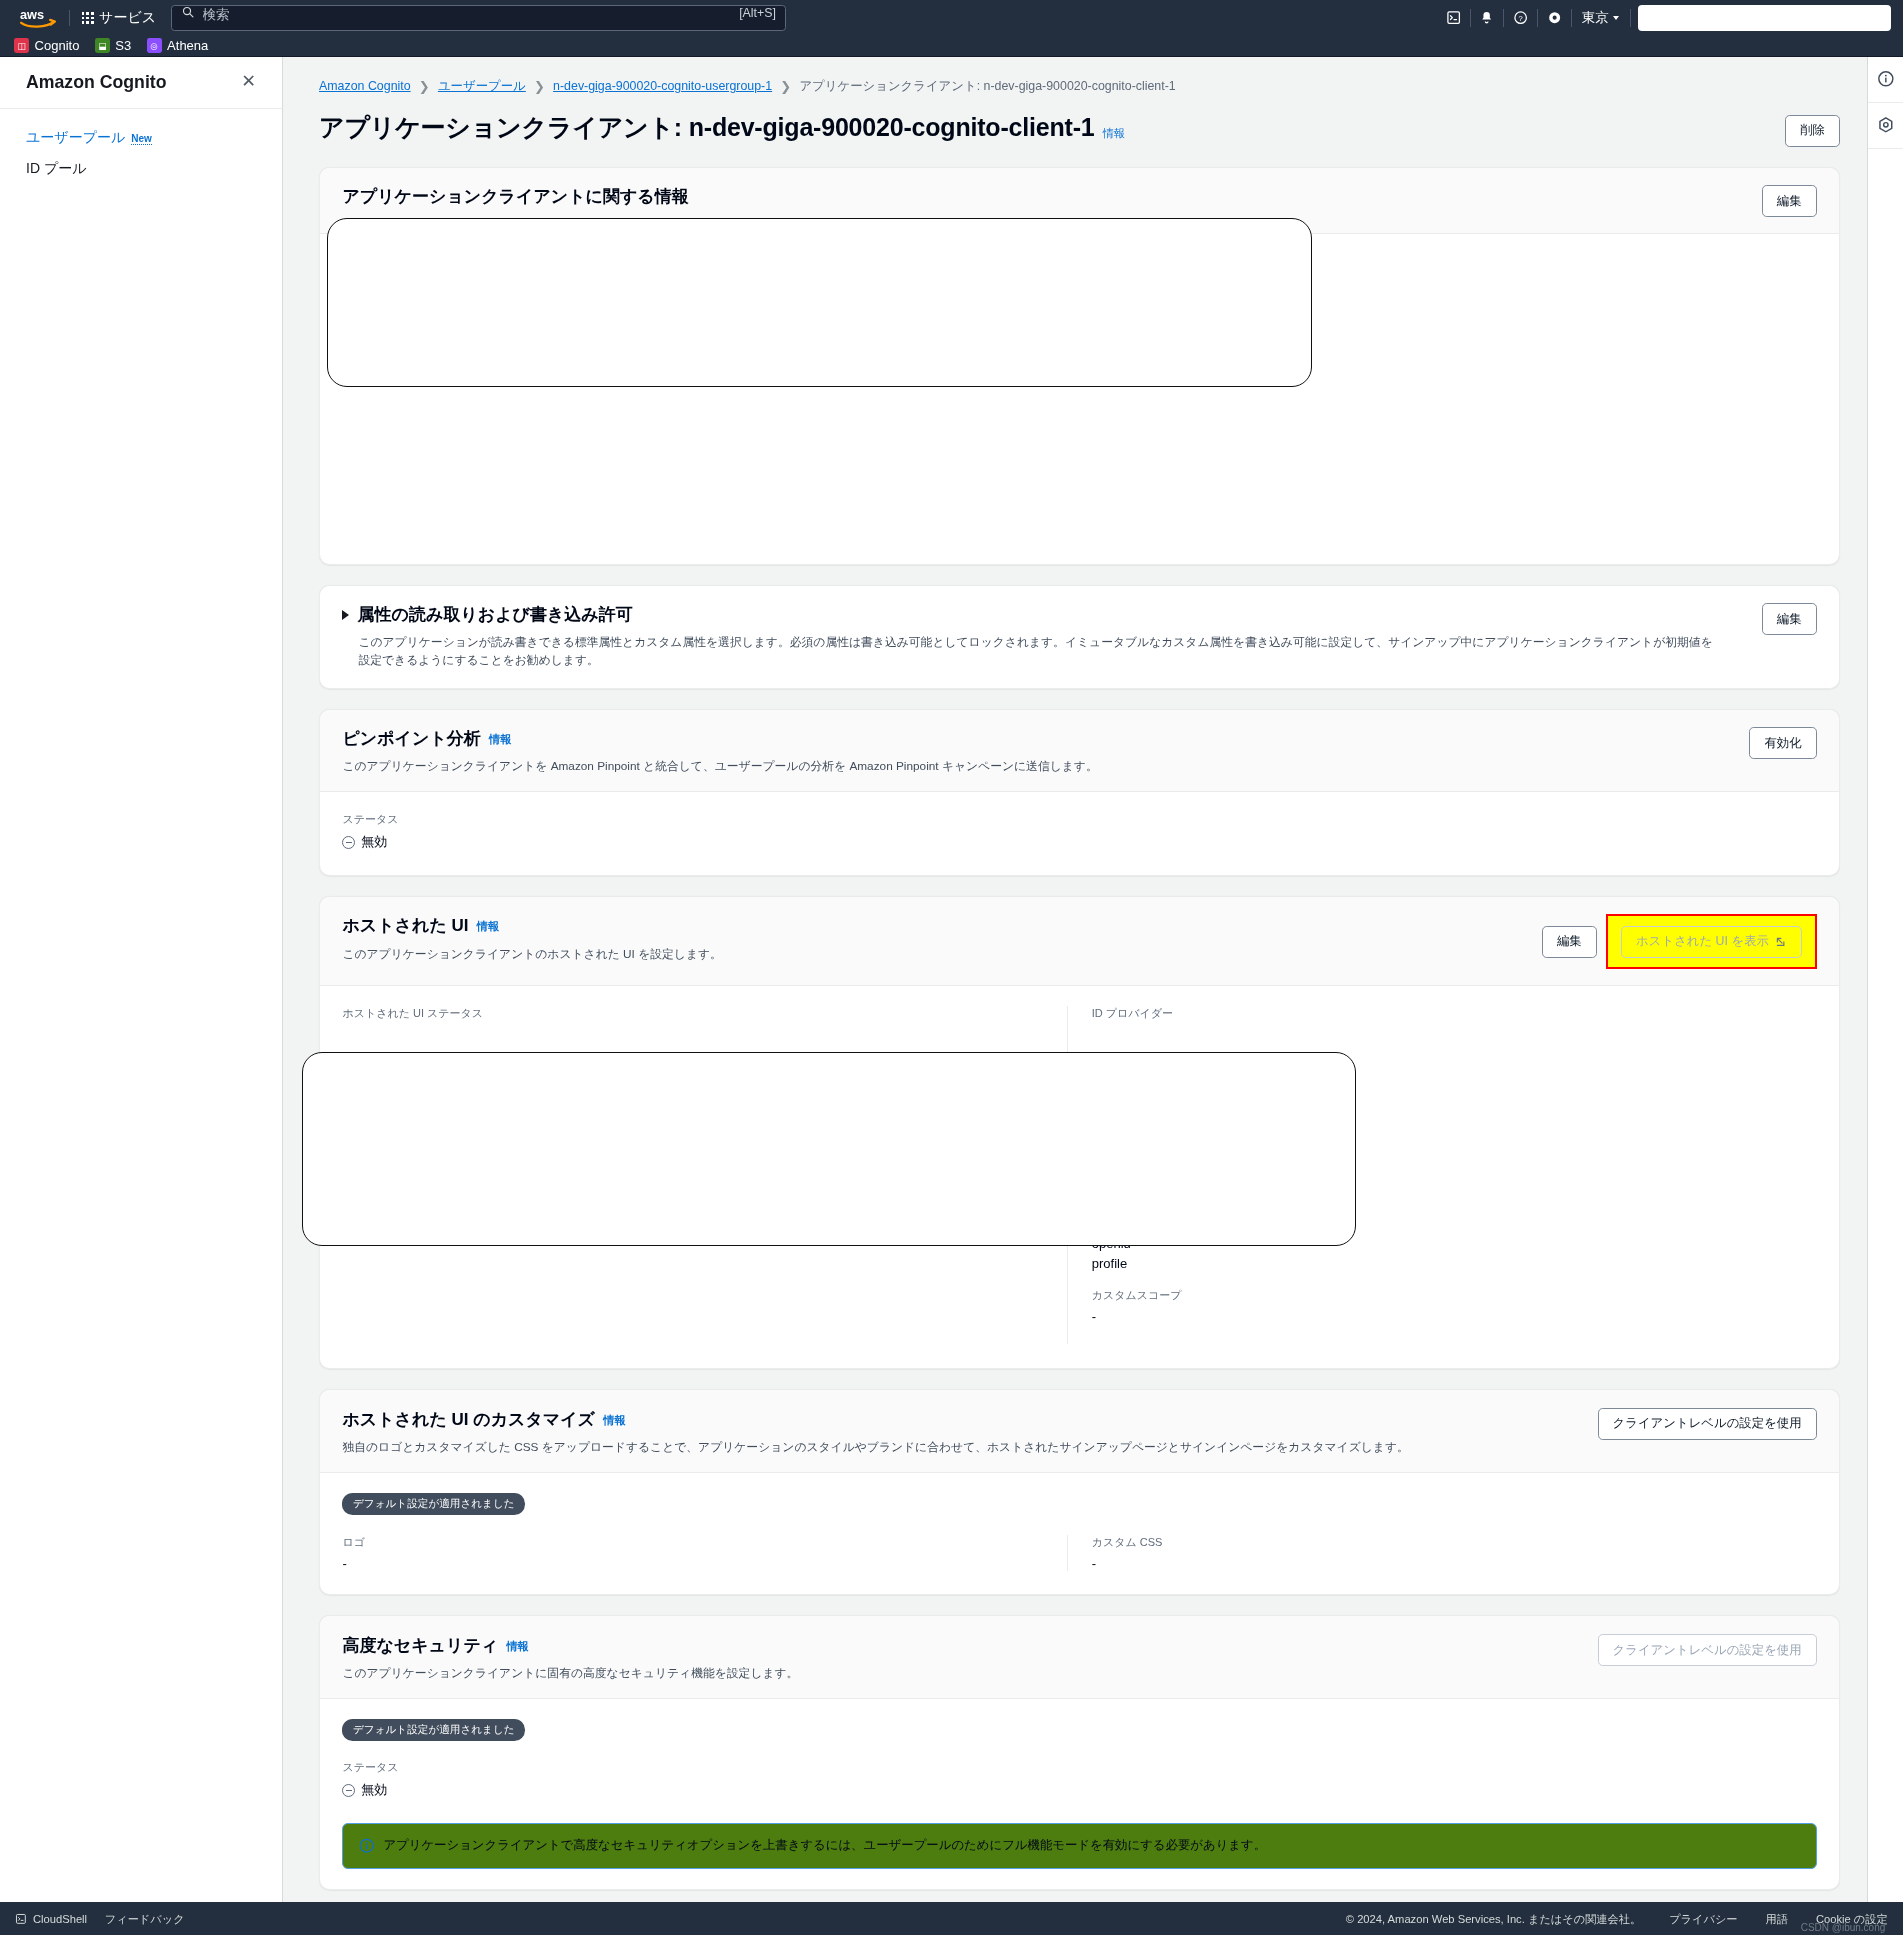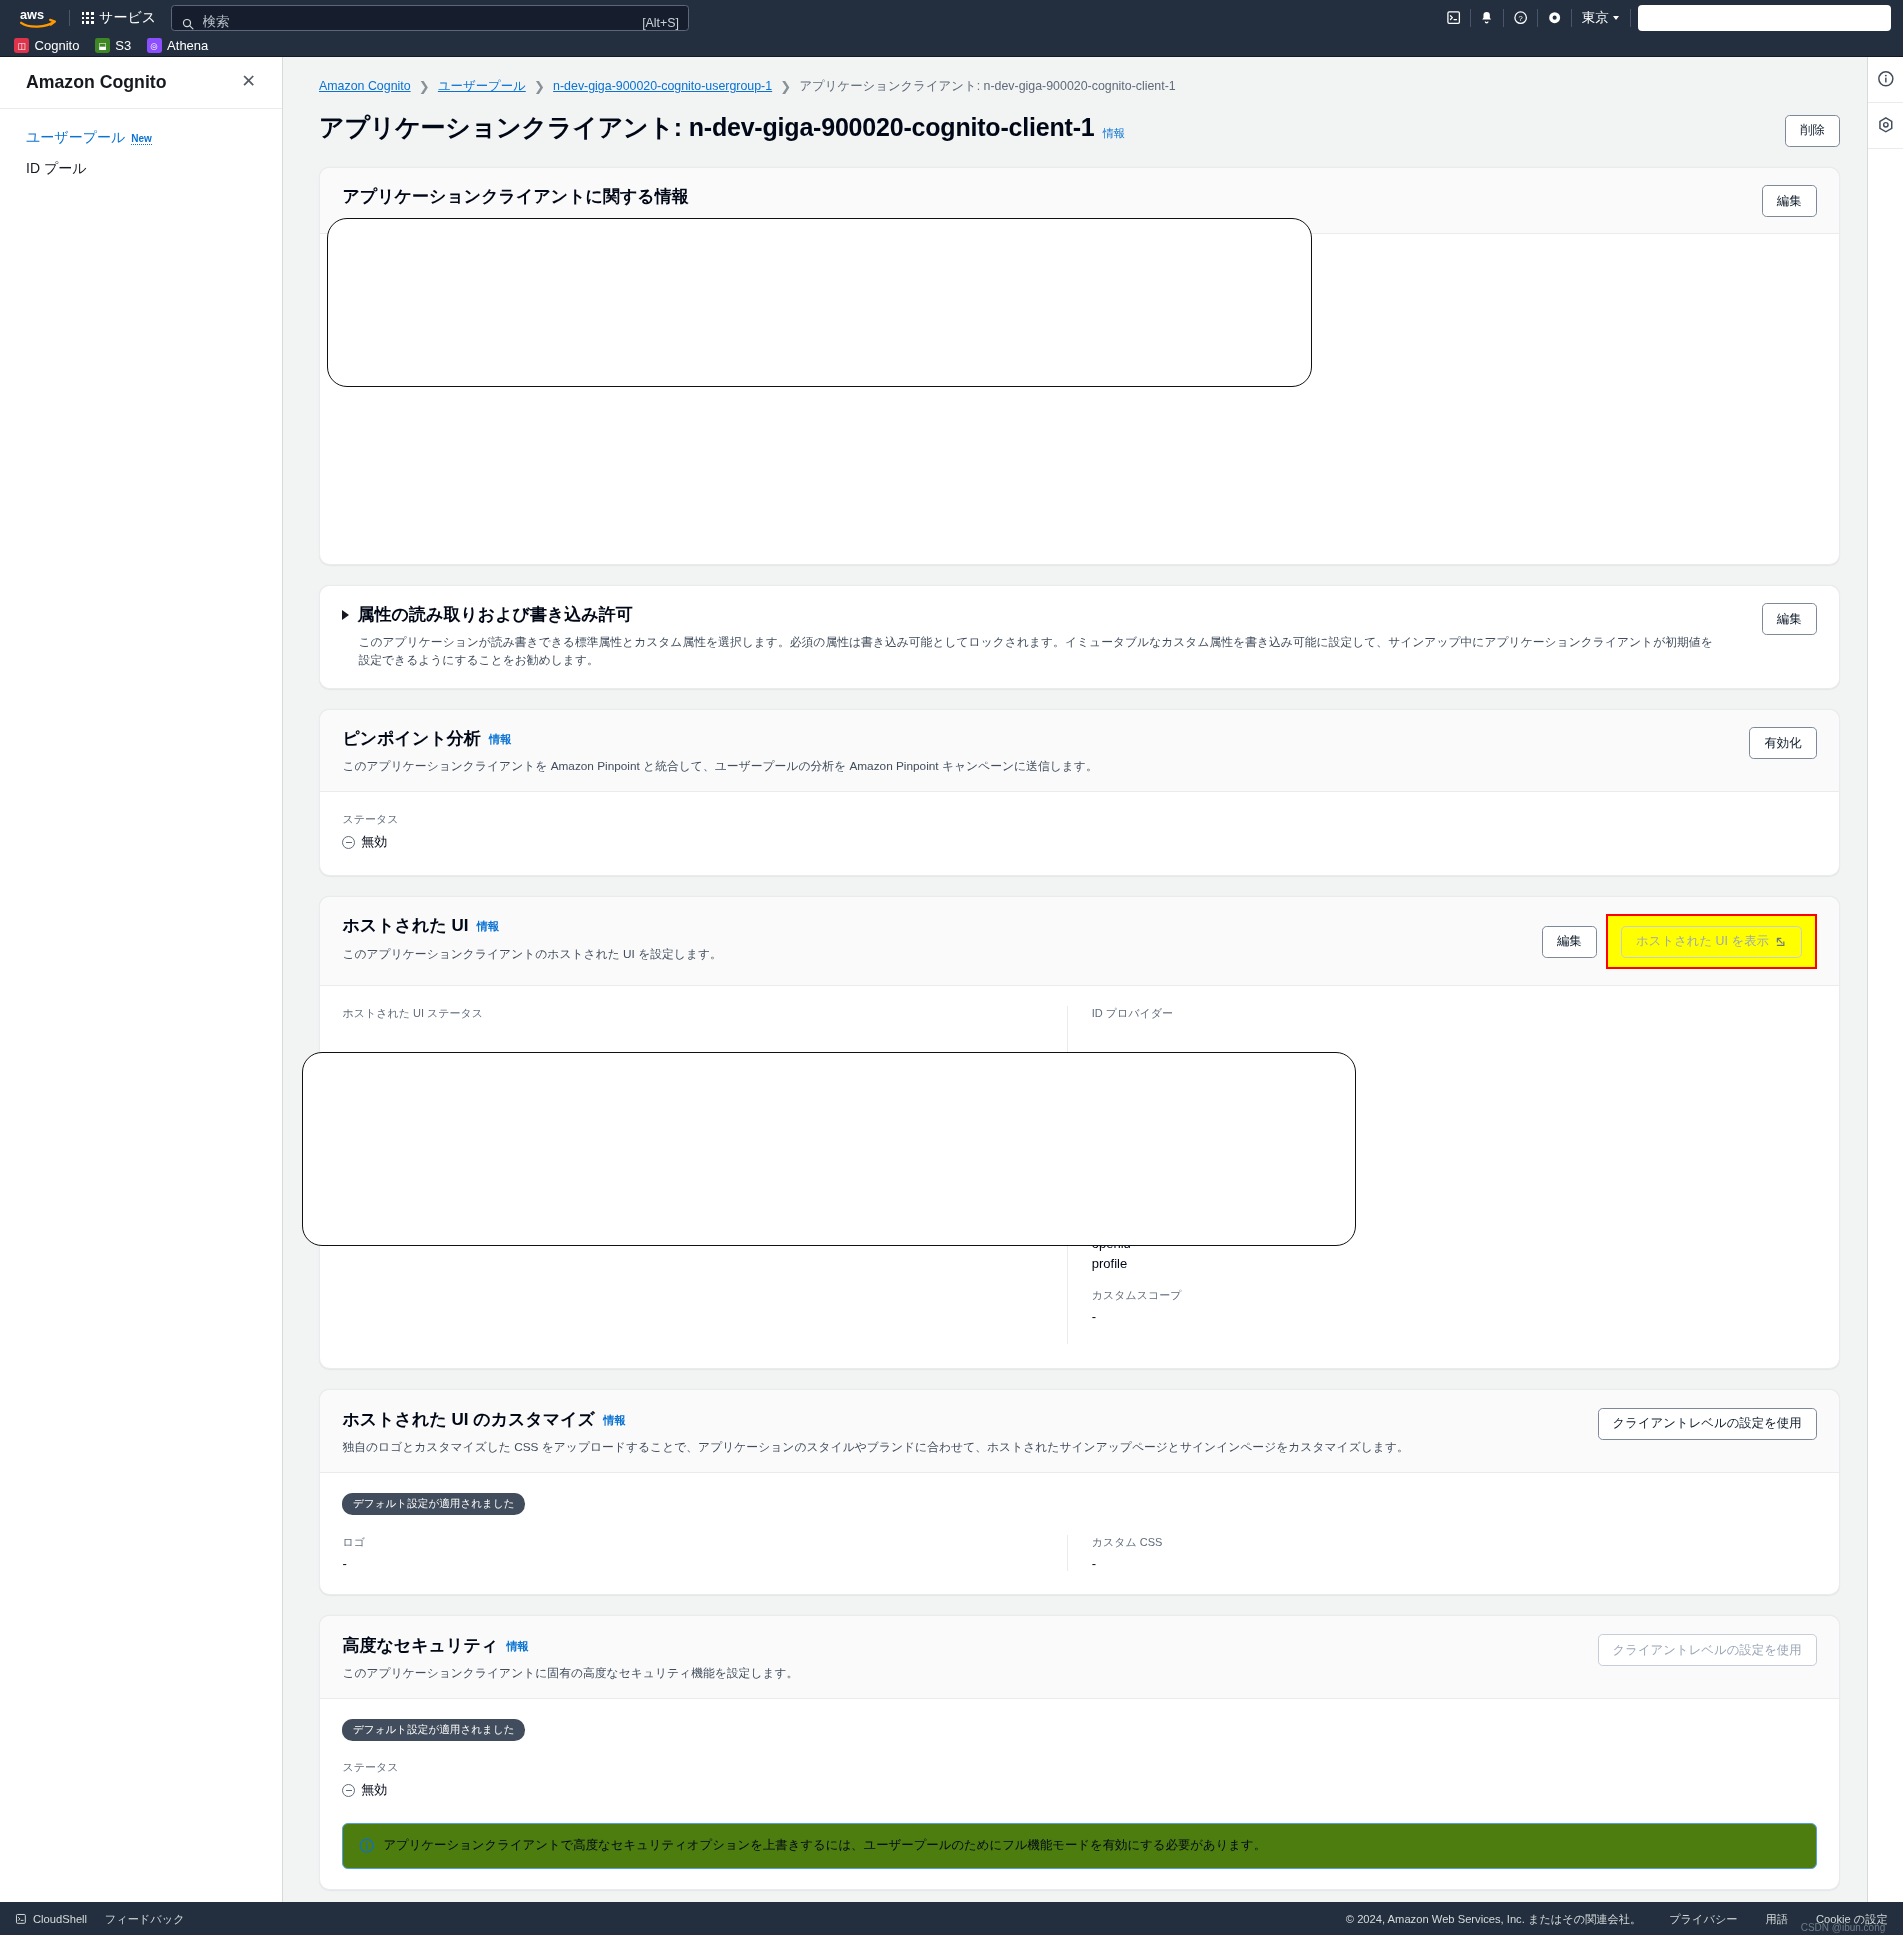--- a/index.html
+++ b/index.html
@@ -19,22 +19,22 @@
   .aws-logo { width: 40px; height: 23.5px; display: flex; align-items: center; justify-content: flex-end;
      margin-left: 8.2px; margin-right: 5.9px; }
   .aws-logo svg { display: block; }
   .nav-sep { width: 0.6px; height: 16.5px; background: #4a5766; margin: 0 7px; }
   .services-btn { display: flex; align-items: center; gap: 5.3px; color: #ffffff; font-size: 14px;
      padding: 3.5px 4.7px; border-radius: 2.4px; cursor: pointer; }
   .grid-icon { display: grid; grid-template-columns: repeat(3, 2.9px); grid-template-rows: repeat(3, 2.9px);
      gap: 1.8px; }
   .grid-icon i { background: #ffffff; display: block; width: 2.9px; height: 2.9px; }
   .search-wrap {
-    flex: 0 0 auto; width: 518px; margin-left: 10.6px; height: 26px; background: #161e2d;
-    border: 0.6px solid #5b6779; border-radius: 3.5px; display: flex; align-items: flex-end;
+    flex: 0 0 auto; width: 615px; margin-left: 10.6px; height: 26px; background: #161e2d;
+    border: 0.6px solid #5b6779; border-radius: 3.5px; display: flex; align-items: flex-start;
     padding: 0 9.4px; gap: 7px; position: relative;
   }
   .search-wrap .mag { width: 11.8px; height: 11.8px; flex: 0 0 auto; }
   .search-input {
     background: transparent; border: 0; outline: none; color: #d5dbdb; font-size: 13.5px;
     font-family: inherit; flex: 1;
   }
   .search-input::placeholder { color: #b9c2cc; opacity: 1; }
   .search-kbd { color: #c9d1d9; font-size: 12.4px; white-space: nowrap; }
   .nav-right { margin-left: auto; display: flex; align-items: center; height: 36px; }

